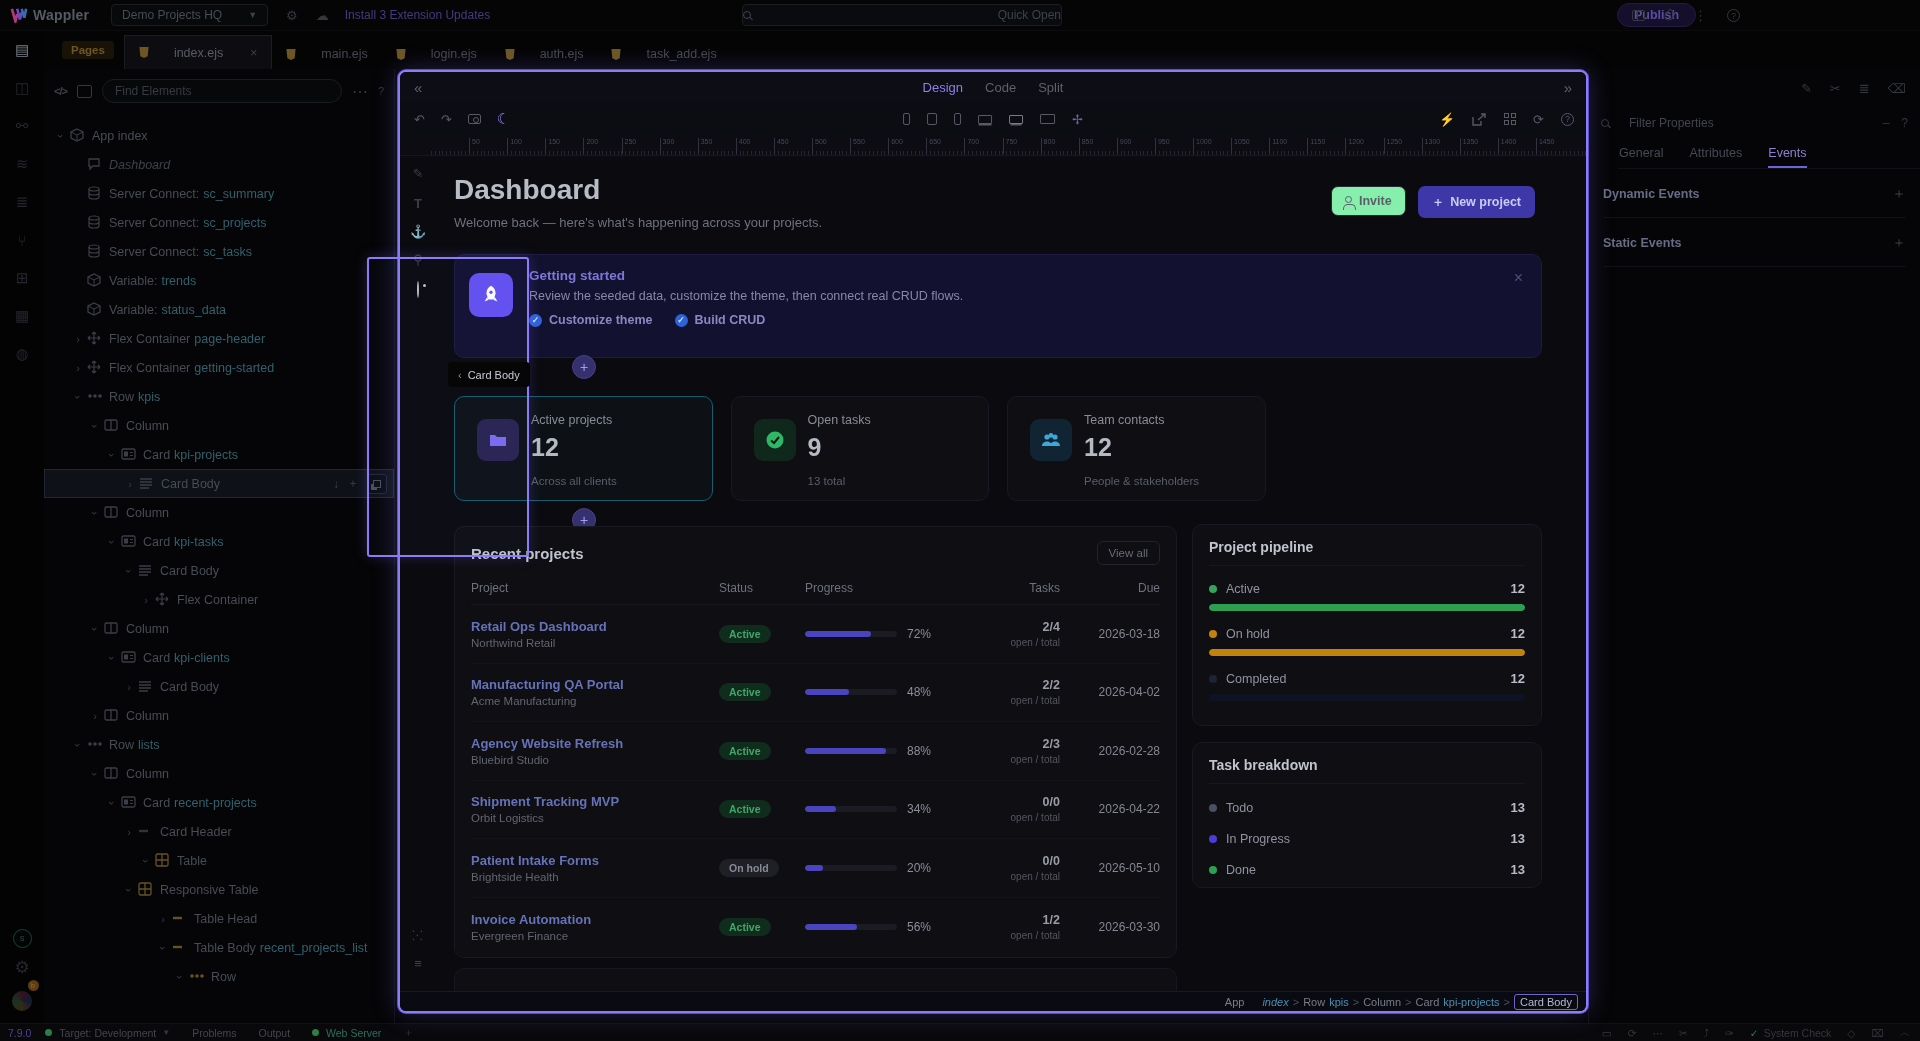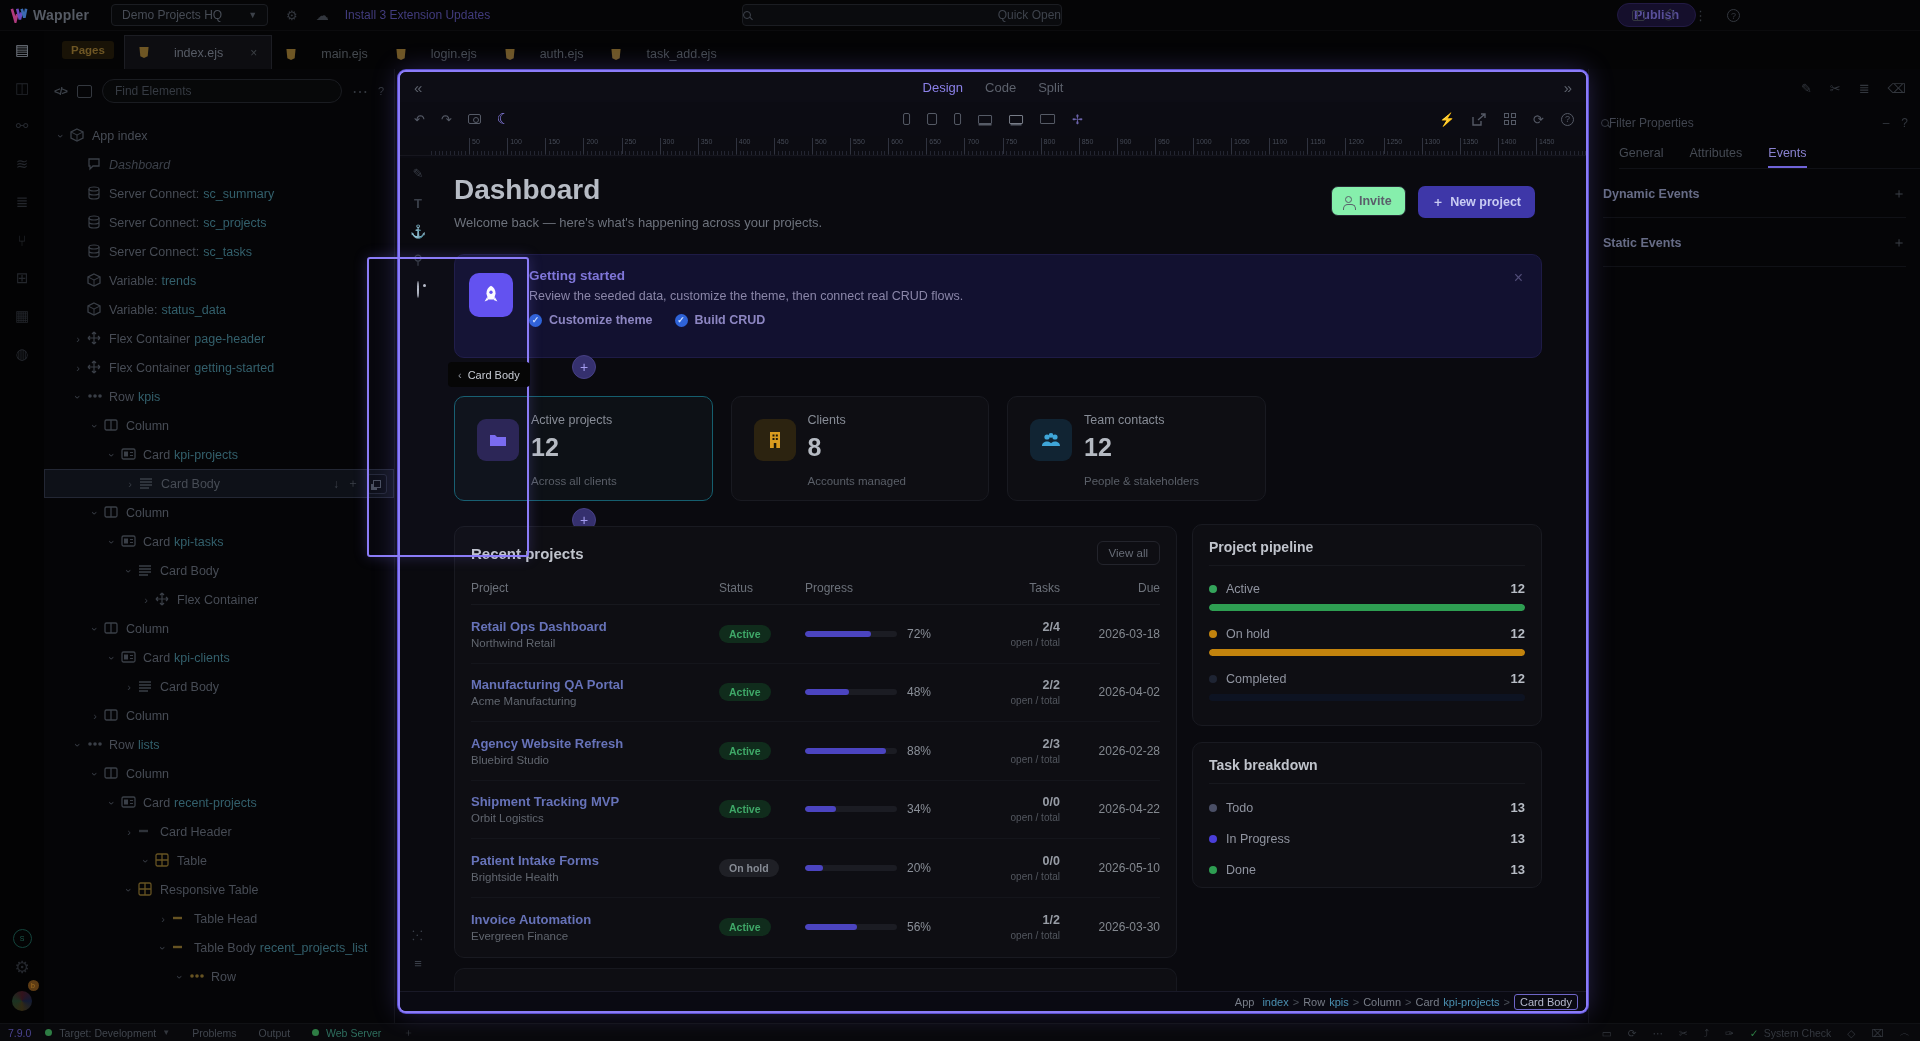--- a/index.html
+++ b/index.html
@@ -205,21 +205,21 @@
     box-shadow:0 0 14px rgba(124,111,240,.25); pointer-events:none;}
   .overlay-chip { position:absolute; left:448px; top:362px; height:25px; z-index:61; background:#060606;
     border-radius:4px; color:#c7cbd3; font-size:11px; display:flex; align-items:center; gap:6px;
     padding:0 10px; }
 
   
   .right-panel { position:absolute; left:1588px; top:69px; width:332px; bottom:18px; background:#050507;
     border-left:1px solid #101114; z-index:4; }
   .rp-tools { display:flex; justify-content:flex-end; gap:18px; padding:12px 14px 0 0; color:#33373e; font-size:13px;}
   .rp-filter { display:flex; align-items:center; margin:14px 12px 0 12px; height:26px; font-size:12px;
-    color:#41454f; gap:0;}
+    color:#41454f; gap:20px;}
   .rp-filter .right { margin-left:auto; display:flex; gap:12px; color:#33373e;}
   .rp-tabs { display:flex; gap:26px; margin:10px 0 0 30px; font-size:12.5px; color:#44495200;
     border-bottom:1px solid #101116; padding-bottom:8px;}
   .rp-tab { color:#454a53; }
   .rp-tab.active { color:#8a82d0; border-bottom:2px solid #6f63d8; padding-bottom:6px; margin-bottom:-8px;}
   .rp-section { display:flex; align-items:center; margin:16px 14px 0 14px; font-size:12.5px; font-weight:700;
     color:#676c86; padding-bottom:14px; border-bottom:1px solid #101116;}
   .rp-section .plus { margin-left:auto; color:#3c4048; font-size:14px; font-weight:400;}
 
   
@@ -718,33 +718,29 @@
             <svg width="20" height="18" viewBox="0 0 20 18">
               <path d="M2 4h5l2 2h9v9H2z" fill="currentColor"></path>
               <path d="M2 8h16l-2 7H2z" fill="currentColor" opacity=".8"></path>
             </svg>
           </div>
           <div class="kpi-label">Active projects</div>
           <div class="kpi-value">12</div>
           <div class="kpi-cap">Across all clients</div>
         </div>
         <div class="kpi">
-          <div class="kpi-tile" style="background: rgb(44, 35, 16); color: rgb(217, 155, 31);">
-            <svg width="16" height="20" viewBox="0 0 16 20">
-              <rect x="3" y="2" width="10" height="16" fill="currentColor"></rect>
-              <rect x="5.5" y="4.5" width="2" height="2" fill="#1c1708"></rect>
-              <rect x="8.8" y="4.5" width="2" height="2" fill="#1c1708"></rect>
-              <rect x="5.5" y="8" width="2" height="2" fill="#1c1708"></rect>
-              <rect x="8.8" y="8" width="2" height="2" fill="#1c1708"></rect>
-              <rect x="6.8" y="13" width="2.5" height="5" fill="#1c1708"></rect>
+          <div class="kpi-tile" style="background: rgb(16, 40, 27); color: rgb(46, 183, 103);">
+            <svg width="20" height="20" viewBox="0 0 20 20">
+              <circle cx="10" cy="10" r="8.5" fill="currentColor"></circle>
+              <path d="M6 10.5 9 13l5-6" stroke="#0c1810" stroke-width="2" fill="none"></path>
             </svg>
           </div>
-          <div class="kpi-label">Clients</div>
-          <div class="kpi-value">8</div>
-          <div class="kpi-cap">Accounts managed</div>
+          <div class="kpi-label">Open tasks</div>
+          <div class="kpi-value">9</div>
+          <div class="kpi-cap">13 total</div>
         </div>
         <div class="kpi">
           <div class="kpi-tile" style="background: rgb(17, 36, 51); color: rgb(63, 166, 216);">
             <svg width="22" height="18" viewBox="0 0 22 18">
               <circle cx="7" cy="6" r="2.6" fill="currentColor"></circle>
               <circle cx="15" cy="6" r="2.6" fill="currentColor"></circle>
               <circle cx="11" cy="4.4" r="2.4" fill="currentColor"></circle>
               <path d="M2 15c0-3 2.4-4.6 5-4.6S12 12 12 15zM10 15c.2-3 2.4-4.6 5-4.6s5 1.6 5 4.6z" fill="currentColor"></path>
             </svg>
           </div>
@@ -932,21 +928,21 @@
             <span>Done</span>
             <span class="pl-val">13</span>
           </div>
         </div>
     </div>
 
     <div class="partial-card"></div>
   </div>
 
   <div class="crumbbar" id="crumbbar">
-      <span><span>App</span><span class="crumb-accent" style="margin-left: 8px;">index</span></span>
+      <span><span>App</span><span class="crumb-accent" style="margin-left: 18px; font-style: italic;">index</span></span>
       <span style="color: rgb(74, 79, 88);">&gt;</span>
       <span><span>Row</span><span class="crumb-accent" style="margin-left: 4px;">kpis</span></span>
       <span style="color: rgb(74, 79, 88);">&gt;</span>
       <span><span>Column</span></span>
       <span style="color: rgb(74, 79, 88);">&gt;</span>
       <span><span>Card</span><span class="crumb-accent" style="margin-left: 4px;">kpi-projects</span></span>
       <span style="color: rgb(74, 79, 88);">&gt;</span>
       <span class="crumb-box">Card Body</span>
     </div>
 </div>

